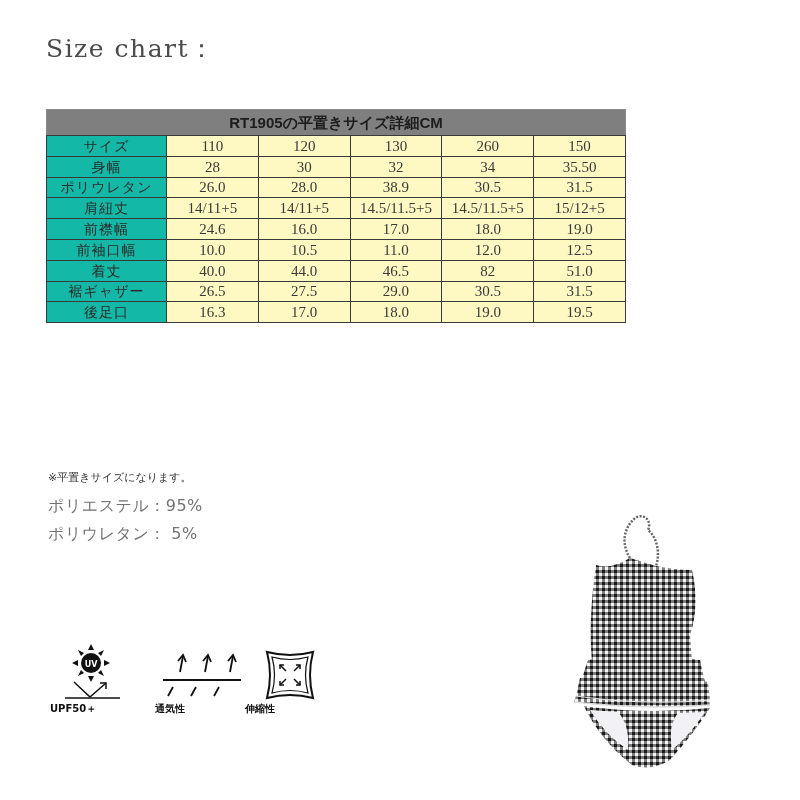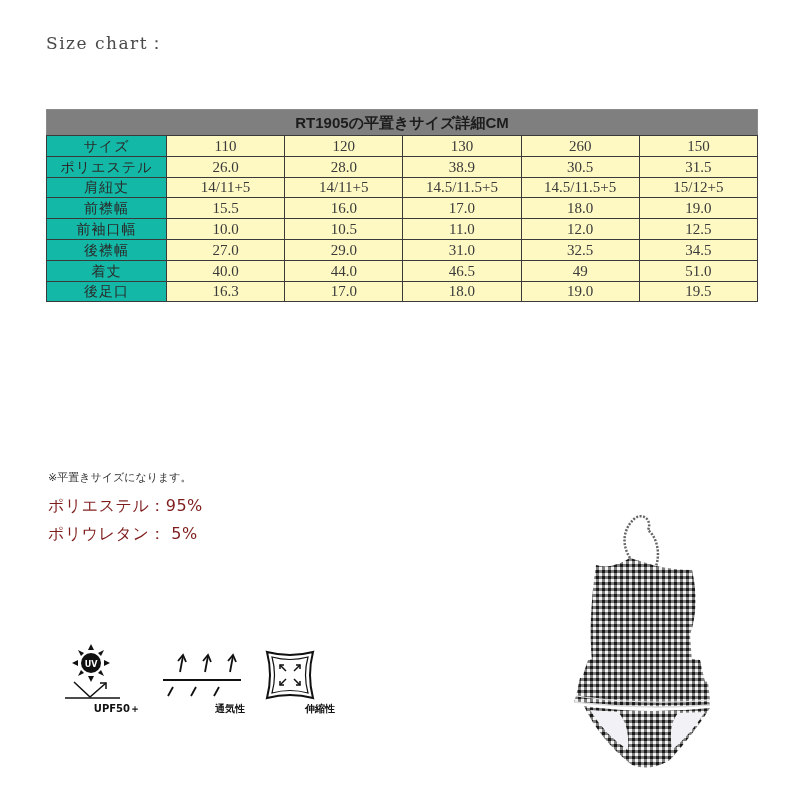--- a/index.html
+++ b/index.html
@@ -2,26 +2,26 @@
 <html><head>
 <meta charset="utf-8">
 <style>
   * { margin: 0; padding: 0; box-sizing: border-box; }
   html, body { width: 800px; height: 800px; background: #ffffff; overflow: hidden; }
   body { position: relative; font-family: "DejaVu Sans", sans-serif; color: #333; }
 
   .title {
     position: absolute; left: 46px; top: 32px;
     font-family: "DejaVu Serif", "Liberation Serif", serif;
-    font-size: 17px; color: #4a4a4a; letter-spacing: 1.5px;
+    font-size: 25px; color: #4a4a4a; letter-spacing: 1.5px;
   }
 
   table.size-table {
     position: absolute; left: 46px; top: 109px;
-    width: 712px; border-collapse: collapse;
+    width: 580px; border-collapse: collapse;
     table-layout: fixed;
   }
   table.size-table td, table.size-table th {
     border: 1.5px solid #3a3a3a;
     text-align: center;
     height: 20.8px;
     padding: 0;
     font-family: "Liberation Serif", "DejaVu Serif", serif;
     font-size: 15px;
     color: #3a3a3a;
@@ -50,32 +50,32 @@
   table.size-table td.val-cell {
     background: #fef9c3;
   }
 
   .note {
     position: absolute; left: 48px; top: 470px;
     font-size: 11px; color: #333;
   }
   .material {
     position: absolute; left: 48px;
-    font-size: 16px; color: #7f1d1d; letter-spacing: 0.5px;
+    font-size: 16px; color: #737373; letter-spacing: 0.5px;
   }
   .material.m1 { top: 496px; }
   .material.m2 { top: 524px; }
 
   .feature-icon {
     position: absolute; top: 640px; width: 90px; height: 80px;
   }
   .feature-icon svg { display: block; margin: 0 auto; }
   .feature-label {
     position: absolute; bottom: 4px; left: 0; right: 0;
-    text-align: right; font-size: 10px; font-weight: bold; color: #111;
+    text-align: left; font-size: 10px; font-weight: bold; color: #111;
   }
   .feat-uv { left: 50px; }
   .feat-air { left: 155px; }
   .feat-stretch { left: 245px; }
 
   .product-image {
     position: absolute; left: 560px; top: 510px; width: 160px; height: 270px;
   }
 </style>
 </head>
@@ -100,66 +100,74 @@
   <tbody id="tbody">
     <tr>
       <td class="label-cell">サイズ</td>
       <td class="val-cell">110</td>
       <td class="val-cell">120</td>
       <td class="val-cell">130</td>
       <td class="val-cell">260</td>
       <td class="val-cell">150</td>
     </tr>
     <tr>
-      <td class="label-cell">ポリエステル</td>
+      <td class="label-cell">身幅</td>
+      <td class="val-cell">28</td>
+      <td class="val-cell">30</td>
+      <td class="val-cell">32</td>
+      <td class="val-cell">34</td>
+      <td class="val-cell">35.50</td>
+    </tr>
+    <tr>
+      <td class="label-cell">ポリウレタン</td>
       <td class="val-cell">26.0</td>
       <td class="val-cell">28.0</td>
       <td class="val-cell">38.9</td>
       <td class="val-cell">30.5</td>
       <td class="val-cell">31.5</td>
     </tr>
     <tr>
       <td class="label-cell">肩紐丈</td>
       <td class="val-cell">14/11+5</td>
       <td class="val-cell">14/11+5</td>
       <td class="val-cell">14.5/11.5+5</td>
       <td class="val-cell">14.5/11.5+5</td>
       <td class="val-cell">15/12+5</td>
     </tr>
     <tr>
       <td class="label-cell">前襟幅</td>
-      <td class="val-cell">15.5</td>
+      <td class="val-cell">24.6</td>
       <td class="val-cell">16.0</td>
       <td class="val-cell">17.0</td>
       <td class="val-cell">18.0</td>
       <td class="val-cell">19.0</td>
     </tr>
     <tr>
       <td class="label-cell">前袖口幅</td>
       <td class="val-cell">10.0</td>
       <td class="val-cell">10.5</td>
       <td class="val-cell">11.0</td>
       <td class="val-cell">12.0</td>
       <td class="val-cell">12.5</td>
     </tr>
     <tr>
-      <td class="label-cell">後襟幅</td>
-      <td class="val-cell">27.0</td>
-      <td class="val-cell">29.0</td>
-      <td class="val-cell">31.0</td>
-      <td class="val-cell">32.5</td>
-      <td class="val-cell">34.5</td>
-    </tr>
-    <tr>
       <td class="label-cell">着丈</td>
       <td class="val-cell">40.0</td>
       <td class="val-cell">44.0</td>
       <td class="val-cell">46.5</td>
-      <td class="val-cell">49</td>
+      <td class="val-cell">82</td>
       <td class="val-cell">51.0</td>
+    </tr>
+    <tr>
+      <td class="label-cell">裾ギャザー</td>
+      <td class="val-cell">26.5</td>
+      <td class="val-cell">27.5</td>
+      <td class="val-cell">29.0</td>
+      <td class="val-cell">30.5</td>
+      <td class="val-cell">31.5</td>
     </tr>
     <tr>
       <td class="label-cell">後足口</td>
       <td class="val-cell">16.3</td>
       <td class="val-cell">17.0</td>
       <td class="val-cell">18.0</td>
       <td class="val-cell">19.0</td>
       <td class="val-cell">19.5</td>
     </tr>
   </tbody>

